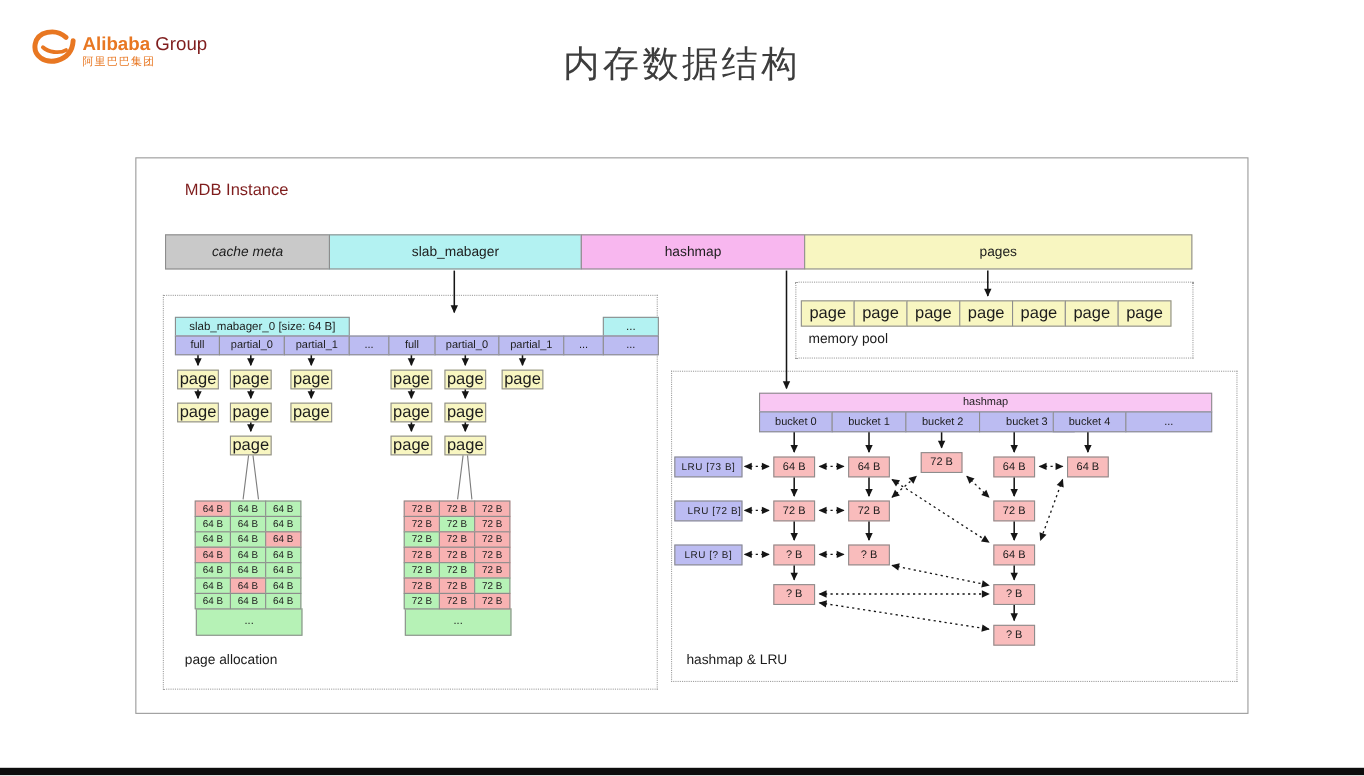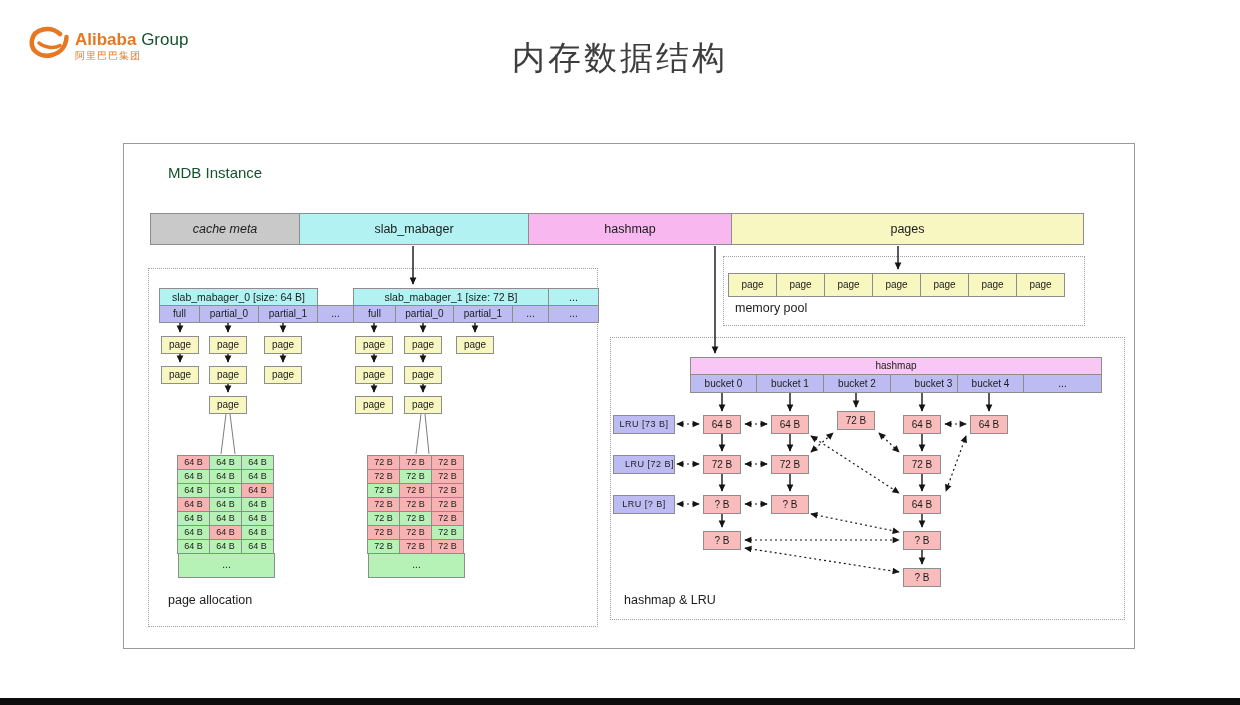--- a/index.html
+++ b/index.html
@@ -10,41 +10,41 @@
   .dotted-frame{border:1px dotted #9f9f9f;background:transparent;}
   
   .seg{height:32px;line-height:30px;font-size:12.5px;}
   .seg-gray{background:#c9c9c9;}
   .seg-cyan{background:#b3f2f2;}
   .seg-pink{background:#f8b7ef;}
   .seg-yellow{background:#f8f6c1;}
   
   .hdr{height:18px;line-height:16px;font-size:10.5px;background:#b3f2f2;}
   .lst{height:18px;line-height:16px;font-size:10px;background:#bcbcf2;}
-  .pagebox{width:38px;height:18px;line-height:16px;font-size:10px;background:#f8f6c1;}
+  .pagebox{width:38px;height:18px;line-height:16px;font-size:15px;background:#f8f6c1;}
   .mtable{position:absolute;}
   .mrow{display:flex;margin-top:-1px;}
   .mcell{width:33px;height:15px;margin-left:-1px;border:1px solid #8d8d8d;
          font-size:9px;line-height:13px;text-align:center;box-sizing:border-box;color:#222;}
   .mcell[data-state="pink"]{background:#f8b2b2;}
   .mcell[data-state="green"]{background:#b6f2b6;}
   .mellipsis{width:97px;height:25px;margin-top:-1px;border:1px solid #8d8d8d;background:#b6f2b6;
          font-size:10px;line-height:22px;text-align:center;box-sizing:border-box;}
   
   .hmbar{height:18px;line-height:16px;font-size:10px;background:#f9c7f3;}
   .bucket{height:19px;line-height:17px;font-size:10px;background:#bcbcf2;}
   .node{width:38px;height:19px;line-height:17px;font-size:10px;background:#f9bcbc;}
   .lrubox{width:62px;height:19px;line-height:17px;font-size:9px;letter-spacing:.5px;background:#bcbcf2;}
   .sect-label{font-size:12.5px;color:#1c1c1c;}
   
   .title{position:absolute;left:0;right:0;top:36px;text-align:center;
          font-family:"Liberation Serif","DejaVu Serif",serif;font-size:33px;color:#3d3d3d;letter-spacing:3px;}
   .logo{position:absolute;left:28px;top:26px;display:flex;align-items:flex-start;}
   .logo-line1{font-size:17px;font-weight:bold;color:#e87722;line-height:19px;}
-  .logo-suffix{font-weight:normal;color:#14532d;}
+  .logo-suffix{font-weight:normal;color:#7f1d1d;}
   .logo-cn{font-size:10px;color:#e87722;letter-spacing:1px;}
   .band{position:absolute;left:0;top:646px;width:1240px;height:52px;background:#ececec;}
   .watermark{position:absolute;right:10px;top:4px;font-size:29px;font-weight:bold;color:#ffffff;
          letter-spacing:1px;text-shadow:2px 2px 2px rgba(70,70,70,.85),0 0 2px rgba(120,120,120,.6);}
   .blackbar{position:absolute;left:0;top:698px;width:1240px;height:7px;background:#0d0d0d;}
   svg.overlay{position:absolute;left:0;top:0;pointer-events:none;}
 </style>
 </head>
 <body>
 
@@ -57,42 +57,41 @@
     </svg>
     <div style="margin-left:5px;margin-top:4px;">
       <div class="logo-line1"><span>Alibaba</span><span class="logo-suffix"> Group</span></div>
       <div class="logo-cn">阿里巴巴集团</div>
     </div>
   </div>
 
   <div class="title">内存数据结构</div>
 
   <div class="abs" style="left:123px;top:143px;width:1012px;height:506px;border:1.5px solid #9a9a9a;background:#fff;"></div>
-  <div class="abs" style="left:168px;top:164px;font-size:15px;color:#14532d;">MDB Instance</div>
+  <div class="abs" style="left:168px;top:164px;font-size:15px;color:#7f1d1d;">MDB Instance</div>
 
   <div class="abs box seg seg-gray" style="left:150px;top:213px;width:150px;font-style:italic;">cache meta</div>
   <div class="abs box seg seg-cyan" style="left:299px;top:213px;width:230px;">slab_mabager</div>
   <div class="abs box seg seg-pink" style="left:528px;top:213px;width:204px;">hashmap</div>
   <div class="abs box seg seg-yellow" style="left:731px;top:213px;width:353px;">pages</div>
 
   <div class="abs dotted-frame" style="left:723px;top:256px;width:362px;height:70px;"></div>
   <div class="abs box pagebox" style="left:728px;top:273px;width:49px;height:24px;line-height:22px;">page</div>
   <div class="abs box pagebox" style="left:776px;top:273px;width:49px;height:24px;line-height:22px;">page</div>
   <div class="abs box pagebox" style="left:824px;top:273px;width:49px;height:24px;line-height:22px;">page</div>
   <div class="abs box pagebox" style="left:872px;top:273px;width:49px;height:24px;line-height:22px;">page</div>
   <div class="abs box pagebox" style="left:920px;top:273px;width:49px;height:24px;line-height:22px;">page</div>
   <div class="abs box pagebox" style="left:968px;top:273px;width:49px;height:24px;line-height:22px;">page</div>
   <div class="abs box pagebox" style="left:1016px;top:273px;width:49px;height:24px;line-height:22px;">page</div>
   <div class="abs" style="left:735px;top:301px;font-size:12.5px;">memory pool</div>
 
   <div class="abs dotted-frame" style="left:148px;top:268px;width:450px;height:359px;"></div>
   <div class="abs sect-label" style="left:168px;top:593px;">page allocation</div>
 
   <div class="abs box hdr" style="left:159px;top:288px;width:159px;">slab_mabager_0 [size: 64 B]</div>
-  <div class="abs box hdr" style="left:353px;top:288px;width:196px;">slab_mabager_1 [size: 72 B]</div>
   <div class="abs box hdr" style="left:548px;top:288px;width:51px;">...</div>
 
   <div class="abs box lst" style="left:159px;top:305px;width:41px;">full</div>
   <div class="abs box lst" style="left:199px;top:305px;width:60px;">partial_0</div>
   <div class="abs box lst" style="left:258px;top:305px;width:60px;">partial_1</div>
   <div class="abs box lst" style="left:317px;top:305px;width:37px;">...</div>
   <div class="abs box lst" style="left:353px;top:305px;width:43px;">full</div>
   <div class="abs box lst" style="left:395px;top:305px;width:59px;">partial_0</div>
   <div class="abs box lst" style="left:453px;top:305px;width:60px;">partial_1</div>
   <div class="abs box lst" style="left:512px;top:305px;width:37px;">...</div>

